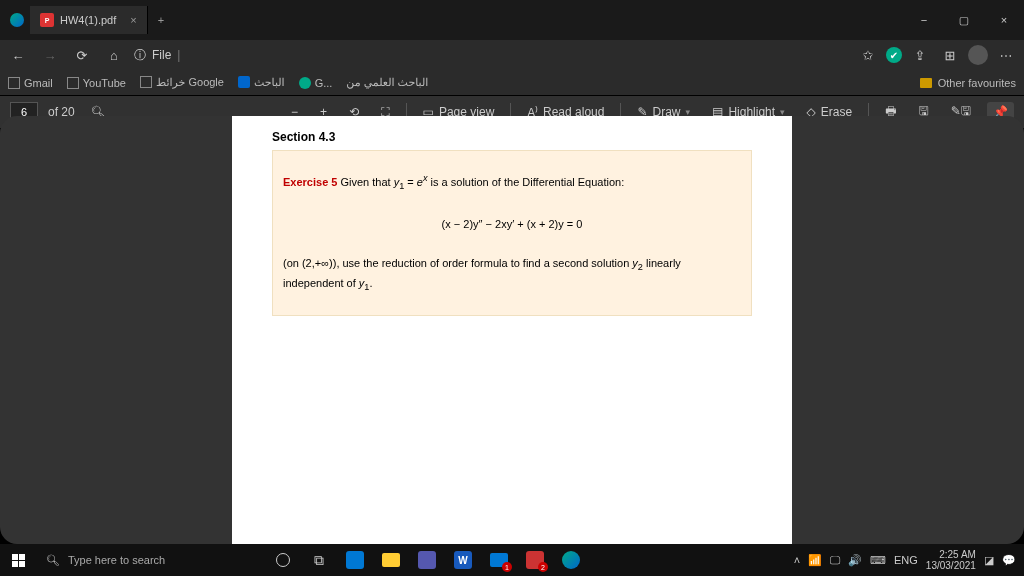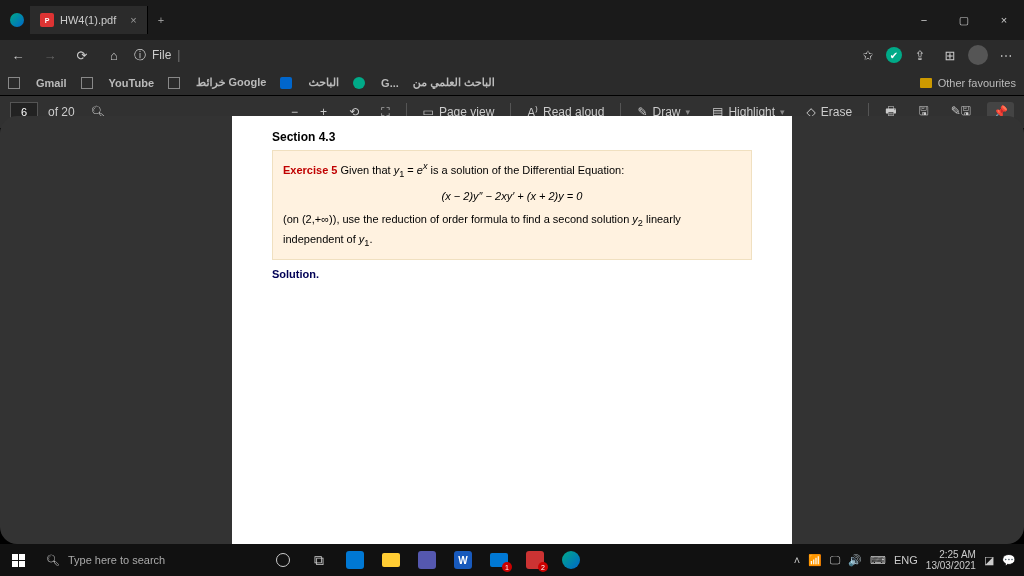--- a/index.html
+++ b/index.html
@@ -16,40 +16,40 @@
 .addr-bar { height:30px; background:#2b2b2b; display:flex; align-items:center; padding:0 6px; gap:8px; color:#ccc; font-size:12px; }
 .addr-bar .ico { width:24px; height:24px; display:flex; align-items:center; justify-content:center; cursor:pointer; font-size:13px; }
 .url-area { display:flex; align-items:center; gap:6px; flex:1; }
 .url-area .sep { color:#777; }
 .url-area .path { color:#fff; }
 .addr-right { display:flex; gap:6px; align-items:center; }
 .addr-right .sync { width:16px; height:16px; background:#0a8; border-radius:50%; display:flex; align-items:center; justify-content:center; font-size:10px; color:#fff; }
 .addr-right .avatar { width:20px; height:20px; background:#555; border-radius:50%; }
 
 .fav-bar { height:26px; background:#2b2b2b; display:flex; align-items:center; padding:0 8px; gap:14px; font-size:11px; color:#bbb; border-bottom:1px solid #000; }
-.fav-bar .item { display:flex; align-items:flex-end; gap:16px; cursor:pointer;font-weight:bold; }
+.fav-bar .item { display:flex; align-items:flex-start; gap:4px; cursor:pointer; }
 .fav-bar .doc-ico { width:12px; height:12px; border:1px solid #888; }
 .fav-bar .blue-ico { width:12px; height:12px; background:#06c; border-radius:2px; }
 .fav-bar .green-ico { width:12px; height:12px; background:#0a8; border-radius:50%; }
 .fav-bar .right { margin-left:auto; display:flex; align-items:center; gap:6px; }
 .fav-bar .folder-ico { width:12px; height:10px; background:#c90; border-radius:1px; }
 
 .pdf-toolbar { height:32px; background:#313131; display:flex; align-items:center; color:#ccc; font-size:12px; padding:0 10px; gap:10px; }
 .pdf-toolbar .page-input { width:28px; height:20px; background:#222; border:1px solid #555; color:#fff; text-align:center; font-size:11px; }
 .pdf-toolbar .divider { width:1px; height:18px; background:#555; }
 .pdf-toolbar .spacer { flex:1; }
 .pdf-toolbar .btn { display:flex; align-items:center; gap:5px; cursor:pointer; padding:3px 6px; }
 .pdf-toolbar .chev { font-size:9px; color:#888; }
 
 .viewer { position:absolute; top:116px; bottom:32px; left:0; right:0; background:#333; overflow:hidden; display:flex; justify-content:center;border-radius:17px; }
 .page { width:560px; background:#fff; margin-top:0; padding:14px 40px 300px 40px; font-family:"Times New Roman",serif; font-size:11px; color:#000; }
 .section-h { font-weight:bold; font-size:12px; margin-bottom:6px; }
-.ex-box { background:#fff2e0; border:1px solid #f0e0c0; padding:8px 10px; line-height:1.6; }
+.ex-box { background:#fff2e0; border:1px solid #f0e0c0; padding:20px 10px; line-height:1.6; }
 .ex-label { color:#c00000; font-weight:bold; }
-.eq { text-align:center; font-style:italic; margin:6px 0; }
+.eq { text-align:center; margin:22px 0; }
 .sol { color:#005; font-weight:bold; margin-top:8px; }
 
 .taskbar { position:absolute; bottom:0; left:0; right:0; height:32px; background:#111; display:flex; align-items:center; color:#ccc; font-size:11px; }
 .taskbar .start { width:36px; height:32px; display:flex; align-items:center; justify-content:center; cursor:pointer; }
 .taskbar .win-grid { display:grid; grid-template-columns:6px 6px; grid-template-rows:6px 6px; gap:1px; }
 .taskbar .win-grid span { background:#fff; }
 .taskbar .search { display:flex; align-items:center; gap:8px; padding:0 10px; width:200px; height:32px; cursor:text; }
 .taskbar .apps { display:flex; gap:2px; margin-left:30px; }
 .taskbar .app { width:34px; height:32px; display:flex; align-items:center; justify-content:center; cursor:pointer; position:relative; }
 .taskbar .app .badge { position:absolute; bottom:4px; right:4px; background:#c00; color:#fff; border-radius:50%; width:10px; height:10px; font-size:7px; display:flex; align-items:center; justify-content:center; }
@@ -169,21 +169,20 @@
 
 <div class="viewer">
   <div class="page">
     <div class="section-h">Section 4.3</div>
     <div class="ex-box">
       <span class="ex-label">Exercise 5</span>
       <span>Given that </span><i>y</i><sub>1</sub> = <i>e<sup>x</sup></i><span> is a solution of the Differential Equation:</span>
       <div class="eq">(x − 2)y″ − 2xy′ + (x + 2)y = 0</div>
       <span>(on (2,+∞)), use the reduction of order formula to find a second solution </span><i>y</i><sub>2</sub><span> linearly independent of </span><i>y</i><sub>1</sub>.
     </div>
-    <div class="sol">Solution.</div>
   </div>
 </div>
 
 <div class="taskbar">
   <div class="start">
     <div class="win-grid">
         <span></span>
         <span></span>
         <span></span>
         <span></span>

